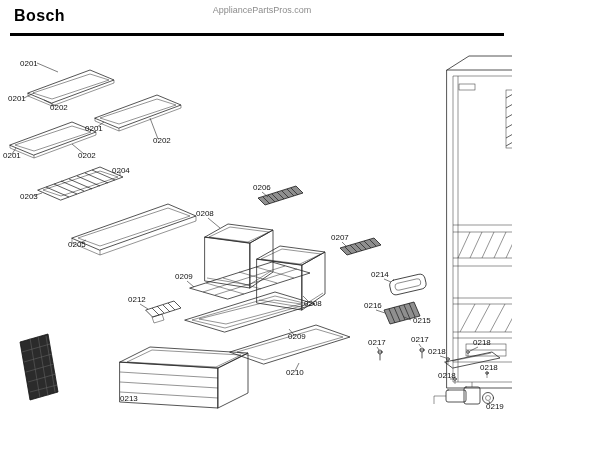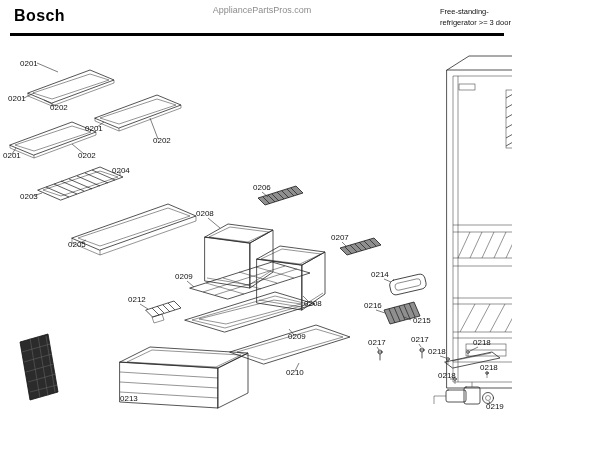--- a/index.html
+++ b/index.html
@@ -32,21 +32,20 @@
   .hatchlite { stroke:#6a6a6a; stroke-width:0.5; }
 </style>
 </head>
 <body>
 
 <div class="page">
 
   <div class="brand">Bosch</div>
   <div class="site">AppliancePartsPros.com</div>
   <div class="cat">
-    <div>Free-standing-refrigerator &gt;= 3 door</div>
   </div>
   <div class="rule"></div>
 
   <svg class="diagram" width="600" height="469" viewBox="0 0 600 469">
 
     <g>
       <polygon class="ln" points="28,93 90,70 114,80 52,103"></polygon>
       <polygon class="thin" points="33,93 90,74 109,80 52,99"></polygon>
       <path class="thin" d="M28,93 L28,96 L52,106 L52,103 M52,106 L114,83 L114,80"></path>
     </g>

